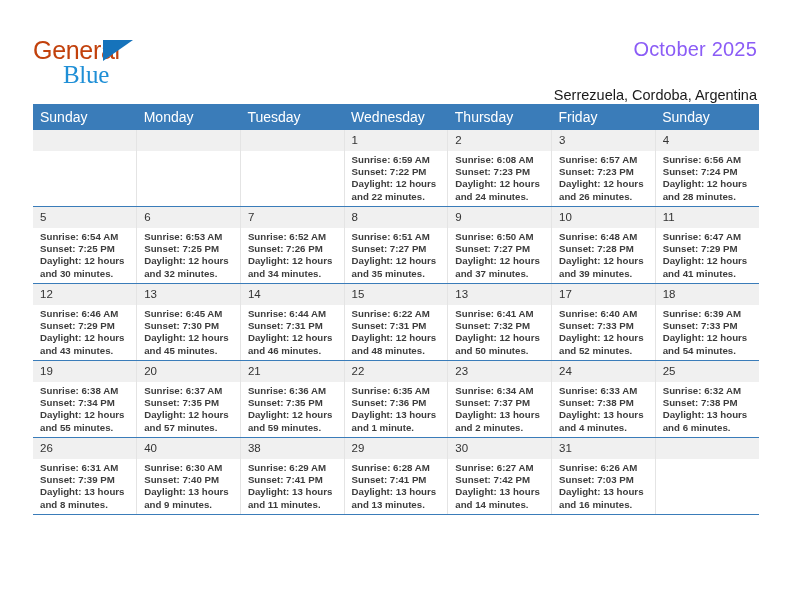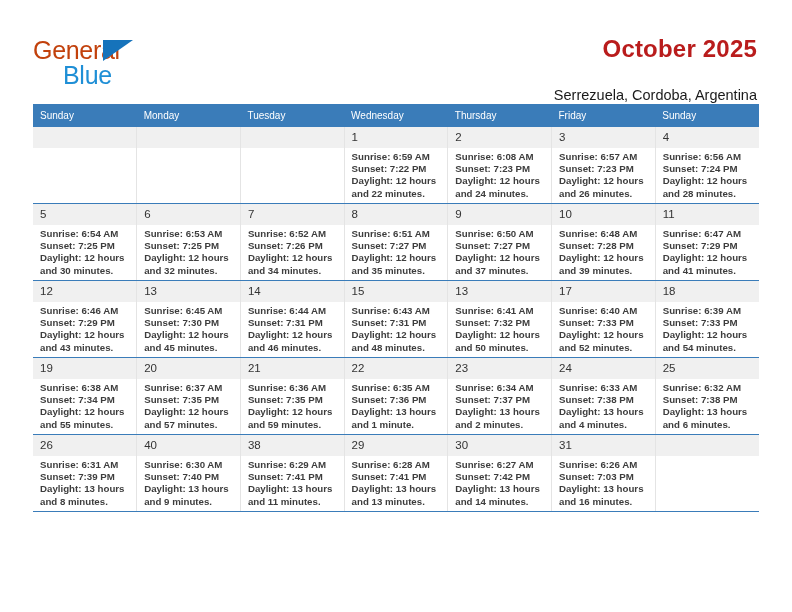--- a/index.html
+++ b/index.html
@@ -56,34 +56,34 @@
     border-bottom: 21px solid transparent;
   }
   .brand-blue {
     position: absolute;
     left: 30px;
     top: 25px;
     font-size: 25px;
     line-height: 28px;
     letter-spacing: -0.3px;
     color: #1f8fd6;
-    font-family: Liberation Sans, sans-serif;
+    font-family: Liberation Serif, serif;
   }
 
   .title-wrap {
     position: absolute;
     right: 35px;
     top: 32px;
     text-align: right;
   }
   .cal-title {
-    font-size: 24px;
+    font-size: 20px;
     line-height: 34px;
-    color: #b91c1c;
-    font-weight: bold;
+    color: #8b5cf6;
+    font-weight: normal;
     letter-spacing: 0.2px;
   }
   .cal-sub {
     margin-top: 20px;
     font-size: 14.5px;
     line-height: 18px;
     color: #1a1a1a;
   }
 
   
@@ -91,21 +91,21 @@
     position: absolute;
     left: 33px;
     top: 104px;
     width: 726px;
     border-collapse: collapse;
     table-layout: fixed;
   }
   .cal th {
     background: #3a7cb9;
     color: #ffffff;
-    font-size: 10px;
+    font-size: 14px;
     font-weight: normal;
     text-align: left;
     padding: 5px 0 5px 7px;
     height: 13px;
     border: none;
   }
   .cal td {
     vertical-align: top;
     padding: 0;
     width: 103.7px;
@@ -311,21 +311,21 @@
             <div class="info">
               <div>Sunrise: 6:44 AM</div>
               <div>Sunset: 7:31 PM</div>
               <div>Daylight: 12 hours</div>
               <div>and 46 minutes.</div>
             </div>
           </td>
           <td>
             <div class="daynum">15</div>
             <div class="info">
-              <div>Sunrise: 6:43 AM</div>
+              <div>Sunrise: 6:22 AM</div>
               <div>Sunset: 7:31 PM</div>
               <div>Daylight: 12 hours</div>
               <div>and 48 minutes.</div>
             </div>
           </td>
           <td>
             <div class="daynum">13</div>
             <div class="info">
               <div>Sunrise: 6:41 AM</div>
               <div>Sunset: 7:32 PM</div>

